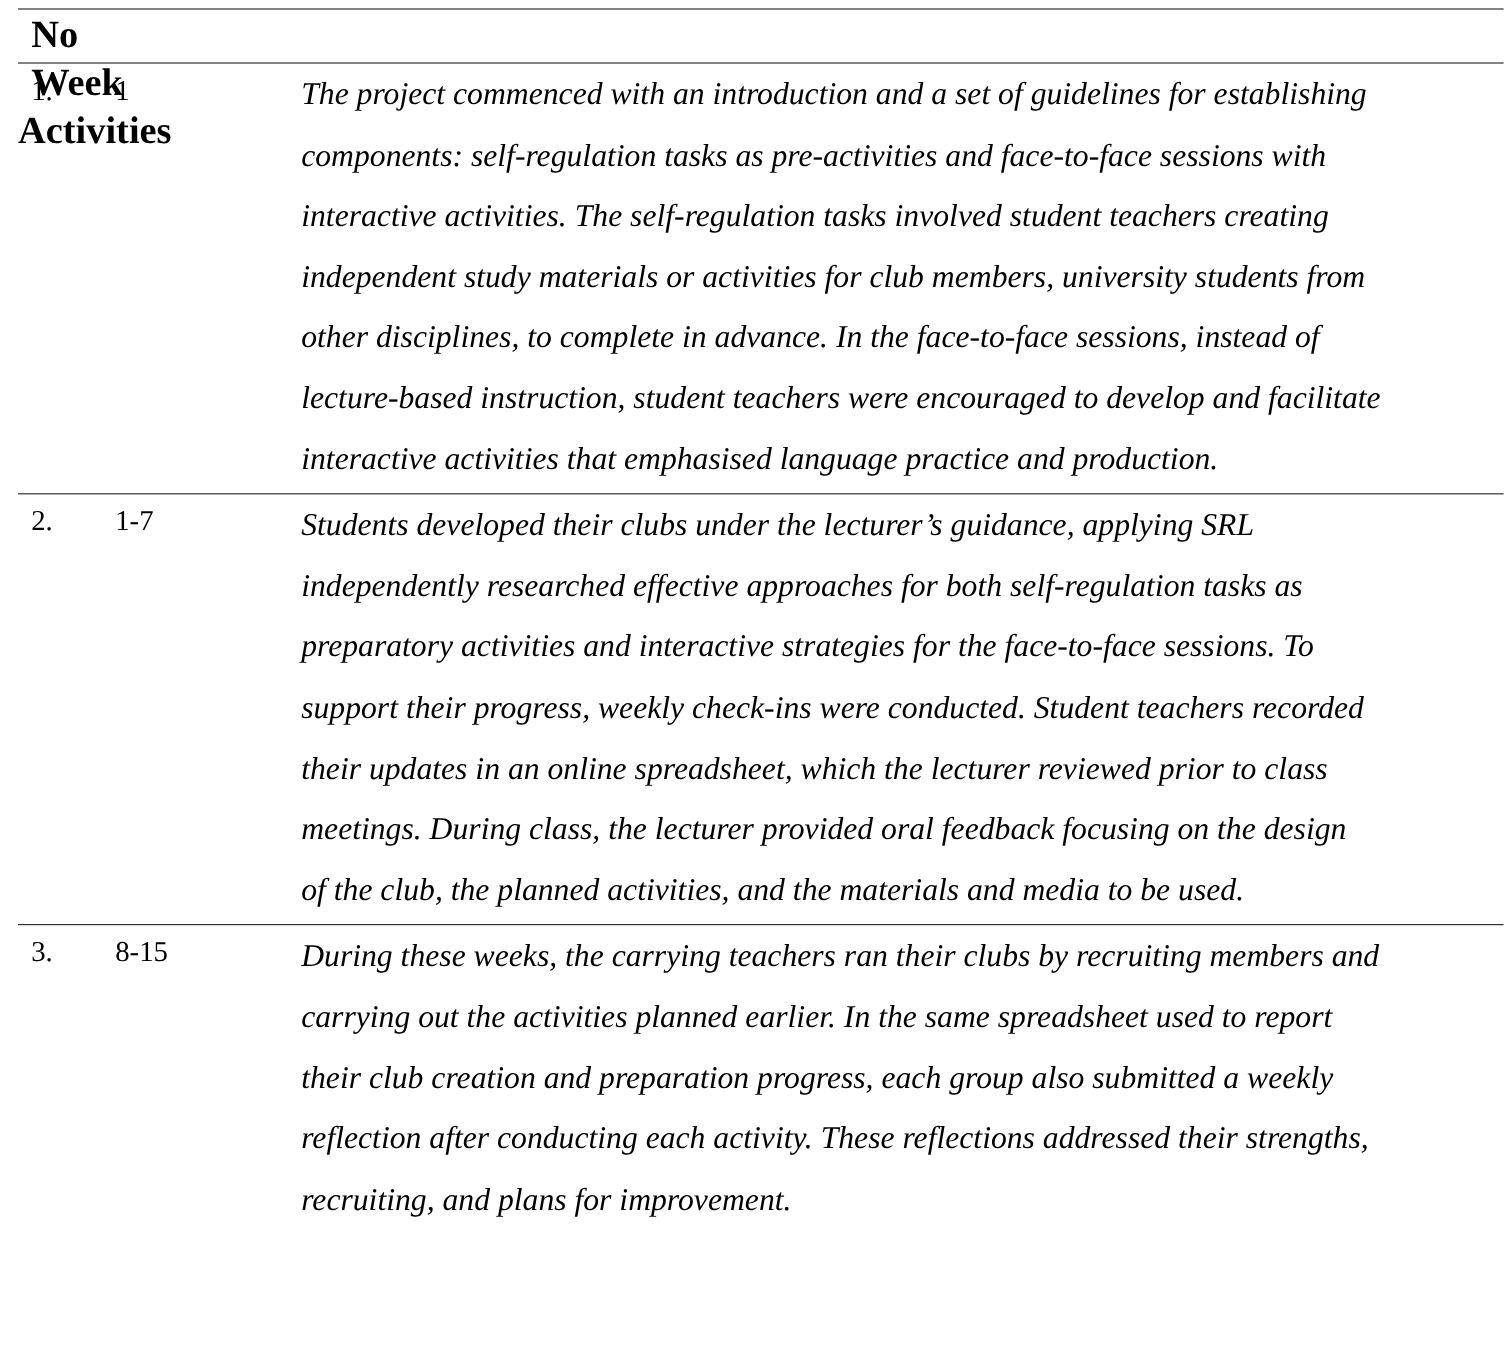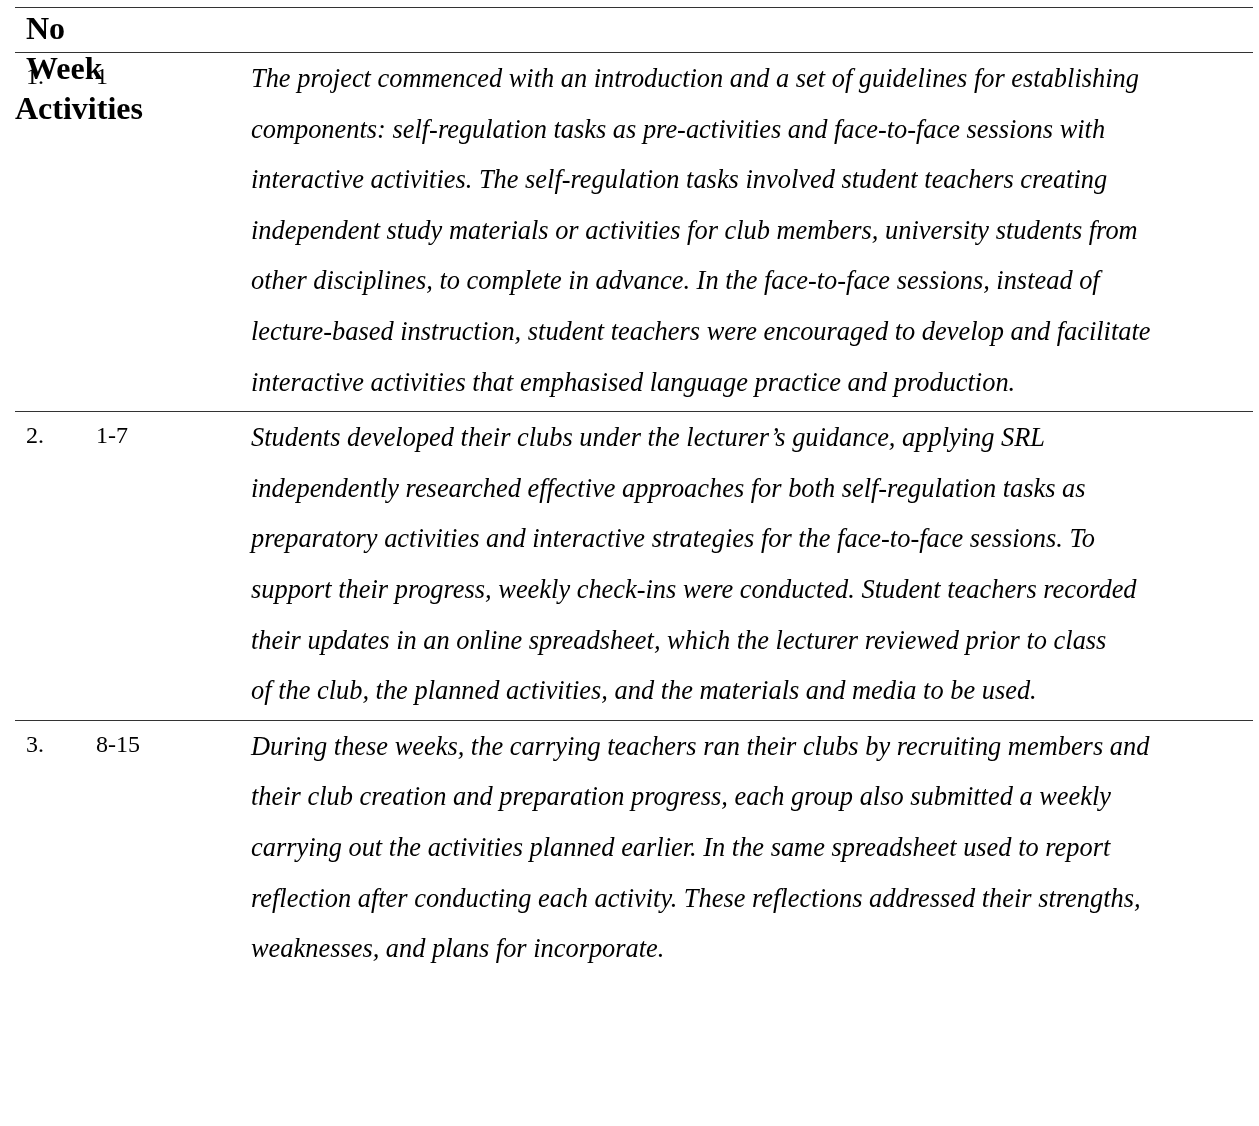--- a/index.html
+++ b/index.html
@@ -99,31 +99,32 @@
 
   <div class="row body-row">
     <div class="cell-no">2.</div>
     <div class="cell-week">1-7</div>
     <div class="cell-act">
       <span class="act-line">Students developed their clubs under the lecturer’s guidance, applying SRL</span>
       <span class="act-line">independently researched effective approaches for both self-regulation tasks as</span>
       <span class="act-line">preparatory activities and interactive strategies for the face-to-face sessions. To</span>
       <span class="act-line">support their progress, weekly check-ins were conducted. Student teachers recorded</span>
       <span class="act-line">their updates in an online spreadsheet, which the lecturer reviewed prior to class</span>
+      <span class="act-line">meetings. During class, the lecturer provided oral feedback focusing on the design</span>
       <span class="act-line">of the club, the planned activities, and the materials and media to be used.</span>
     </div>
   </div>
 
   <div class="rule"></div>
 
   <div class="row body-row">
     <div class="cell-no">3.</div>
     <div class="cell-week">8-15</div>
     <div class="cell-act">
       <span class="act-line">During these weeks, the carrying teachers ran their clubs by recruiting members and</span>
+      <span class="act-line">carrying out the activities planned earlier. In the same spreadsheet used to report</span>
       <span class="act-line">their club creation and preparation progress, each group also submitted a weekly</span>
-      <span class="act-line">carrying out the activities planned earlier. In the same spreadsheet used to report</span>
       <span class="act-line">reflection after conducting each activity. These reflections addressed their strengths,</span>
-      <span class="act-line">weaknesses, and plans for incorporate.</span>
+      <span class="act-line">recruiting, and plans for improvement.</span>
     </div>
   </div>
 
 </div>
 
 </body></html>

